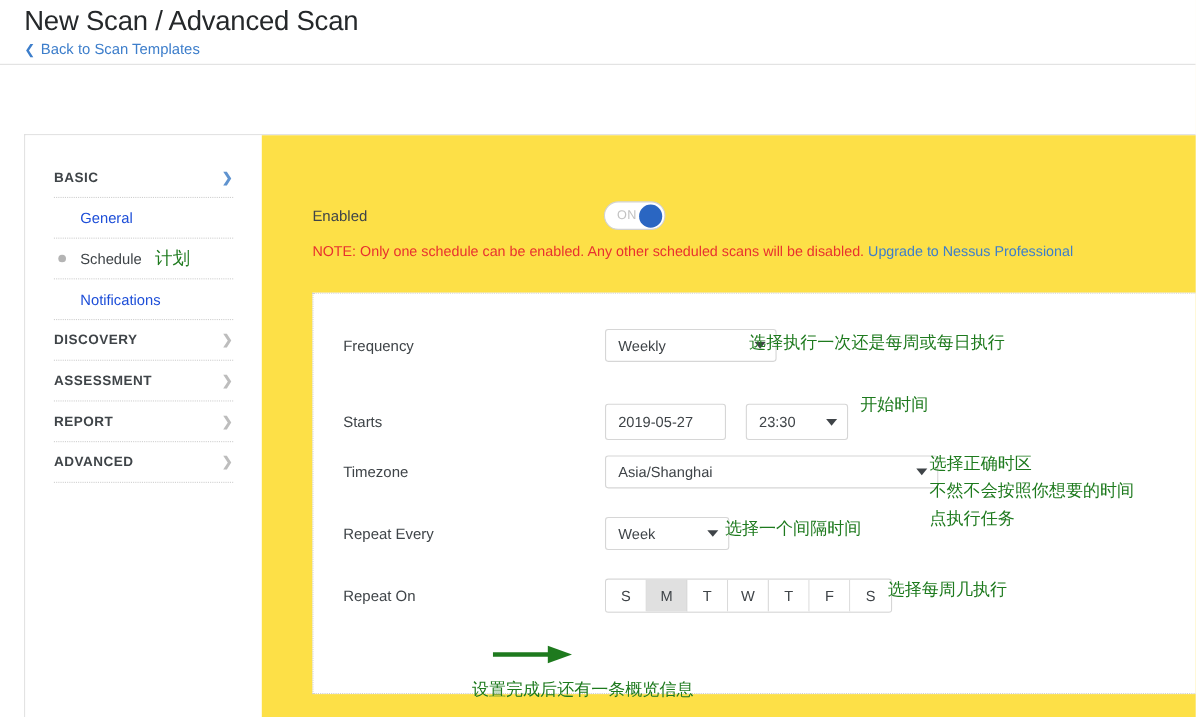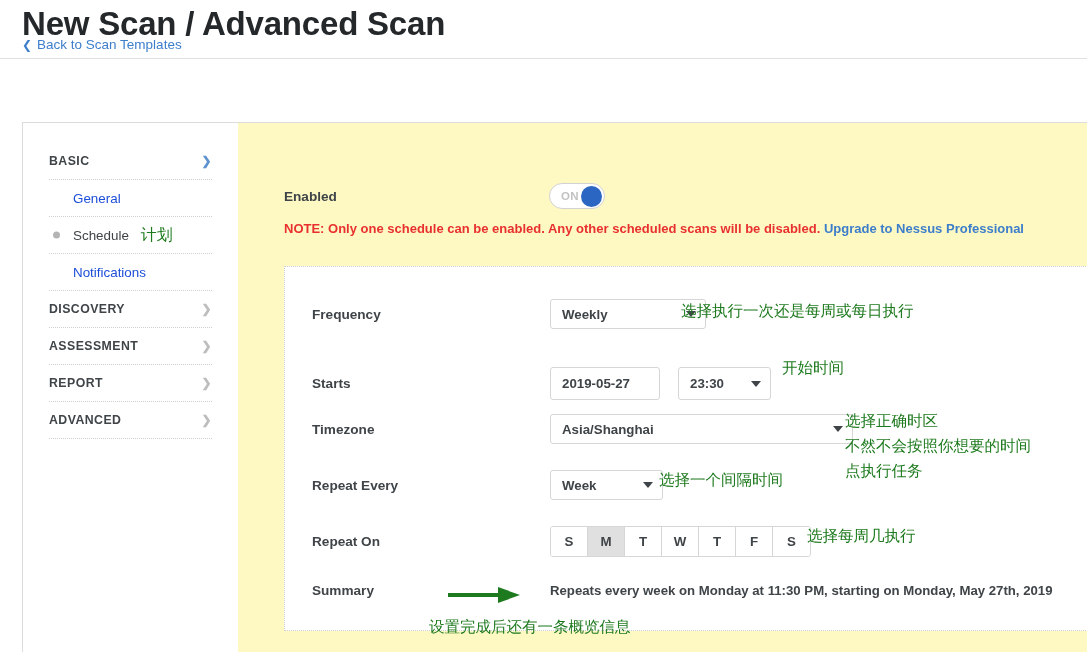--- a/index.html
+++ b/index.html
@@ -9,21 +9,21 @@
     background: #ffffff;
     font-family: "Liberation Sans", sans-serif;
     overflow: hidden;
   }
   .page { position: relative; width: 1087px; height: 652px; background: #fff; }
 
   
   .header { position: absolute; left: 0; top: 0; width: 1087px; height: 59px; background: #fff; }
   .header-title {
     position: absolute; left: 22px; top: 5px;
-    font-size: 33px; font-weight: 700; color: #25282a; letter-spacing: -0.2px;
+    font-size: 25px; font-weight: 400; color: #25282a; letter-spacing: -0.2px;
     white-space: nowrap;
   }
   .back-link {
     position: absolute; left: 22px; top: 37px;
     font-size: 13.5px; color: #3d7ecb; cursor: pointer;
     display: flex; align-items: center; gap: 5px; white-space: nowrap;
   }
   .back-chevron { font-size: 12px; line-height: 1; color: #3d7ecb; display:inline-block; }
   .header-rule { position: absolute; left: 0; top: 58px; width: 1087px; height: 1px; background: #e0e0e0; }
 
@@ -67,21 +67,21 @@
     padding-left: 24px; position: relative;
   }
   .side-item.current { color: #3f4448; }
   .side-bullet {
     position: absolute; left: 4px; top: 50%; transform: translateY(-50%);
     width: 7px; height: 7px; border-radius: 50%; background: #b4b4b4;
   }
   .cn-inline { color: #1e7a1e; font-size: 16px; margin-left: 12px; white-space: nowrap; font-family: "DejaVu Sans", sans-serif; }
 
   
-  .main { position: absolute; left: 215px; top: 0; width: 850px; height: 530px; background: #fef9c3; font-weight: bold; }
+  .main { position: absolute; left: 215px; top: 0; width: 850px; height: 530px; background: #fde047; }
 
   .enabled-row { position: absolute; left: 46px; top: 60px; display: flex; align-items: center; }
   .enabled-label { font-size: 13.6px; color: #3f4448; width: 265px; }
   .toggle {
     width: 56px; height: 26px; border-radius: 13px;
     background: #ffffff; border: 1px solid #d2d2d2;
     display: flex; align-items: center; position: relative; cursor: pointer;
   }
   .toggle-text { position: absolute; left: 11px; font-size: 11.5px; color: #c2c2c2; letter-spacing: 0.3px; }
   .toggle-knob { position: absolute; right: 2px; width: 21px; height: 21px; border-radius: 50%; background: #2a66c2; }
@@ -274,24 +274,20 @@
               <div class="day">
                   <span>F</span>
                 </div>
               <div class="day">
                   <span>S</span>
                 </div>
             </div>
           </div>
         </div>
 
-        <div class="frow" style="top:316px;">
-          <div class="flabel">Summary</div>
-          <div class="summary-text">Repeats every week on Monday at 11:30 PM, starting on Monday, May 27th, 2019</div>
-        </div>
 
       </div>
     </div>
   </div>
 
   <div class="cn" style="left:681px; top:299px;">选择执行一次还是每周或每日执行</div>
   <div class="cn" style="left:782px; top:356px;">开始时间</div>
   <div class="cn" style="left:845px; top:409px;">选择正确时区</div>
   <div class="cn" style="left:845px; top:434px;">不然不会按照你想要的时间</div>
   <div class="cn" style="left:845px; top:459px;">点执行任务</div>

